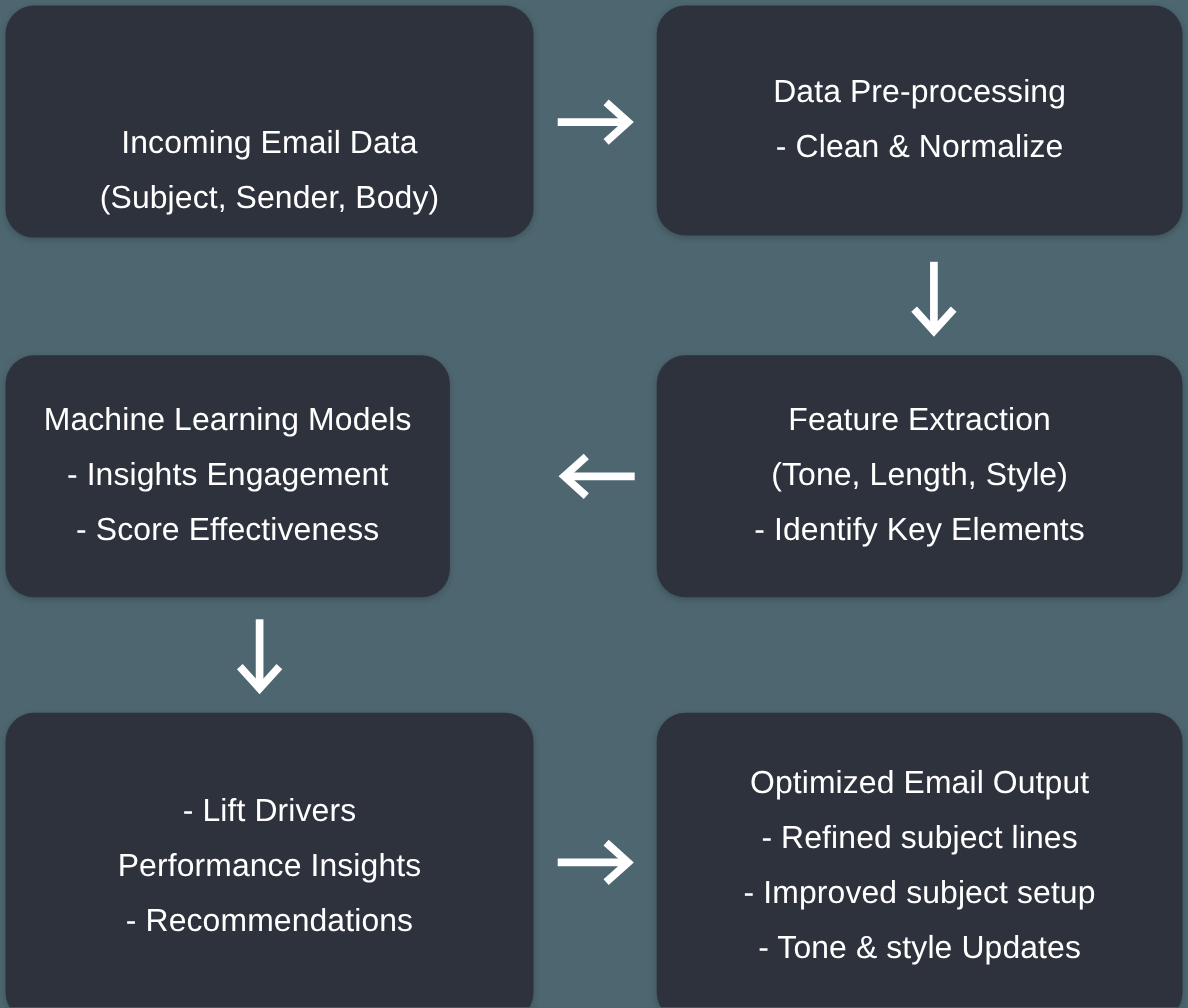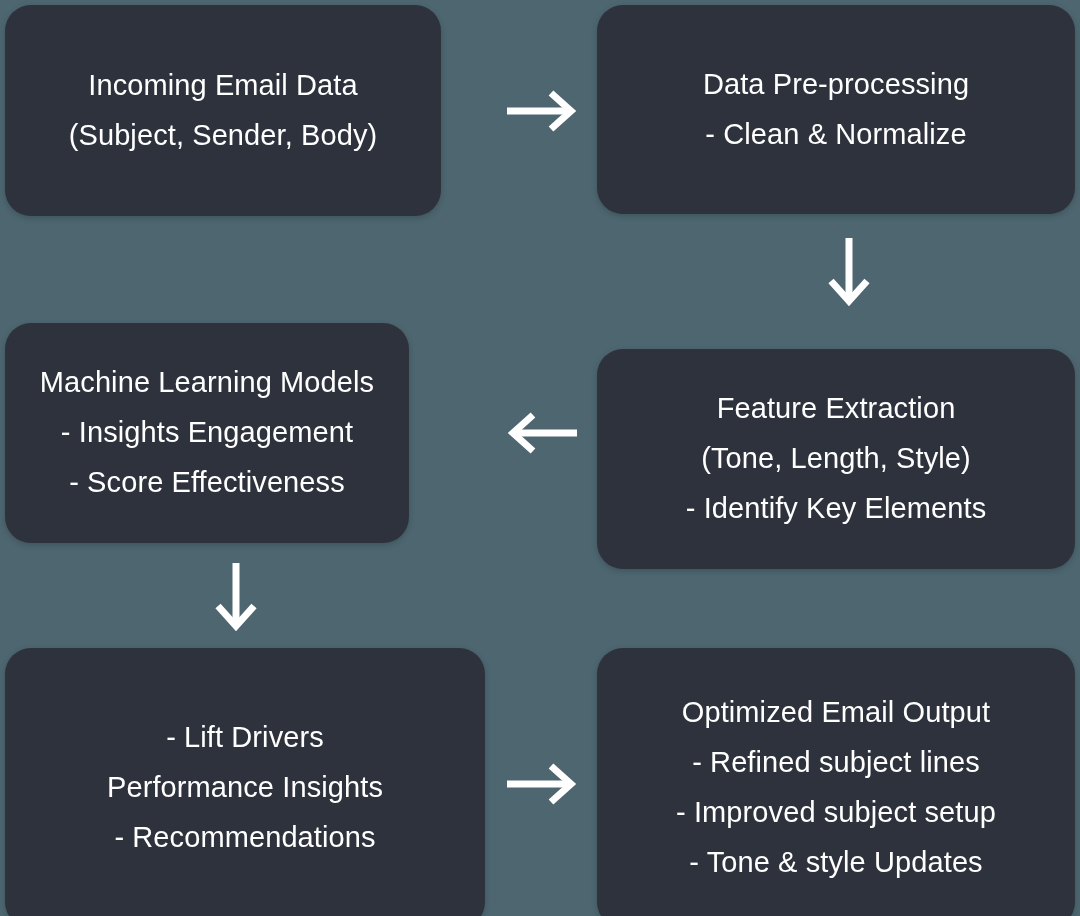--- a/index.html
+++ b/index.html
@@ -35,24 +35,24 @@
     text-align: center;
     font-size: 29px;
     line-height: 1.72;
     font-weight: 400;
     letter-spacing: 0.1px;
     color: #ffffff;
     white-space: nowrap;
   }
 
   
-  #node-incoming-email      { left: 5px;   top: 5px;   width: 436px; height: 211px; }
+  #node-incoming-email      { left: 5px;   top: 5px;   width: 480px; height: 211px; justify-content: flex-end; }
   #node-preprocessing       { left: 597px; top: 5px;   width: 478px; height: 209px; }
   #node-ml-models           { left: 5px;   top: 323px; width: 404px; height: 220px; }
-  #node-feature-extraction  { left: 597px; top: 323px; width: 478px; height: 220px; margin-top: 26px; }
+  #node-feature-extraction  { left: 597px; top: 323px; width: 478px; height: 220px; }
   #node-performance-insights{ left: 5px;   top: 648px; width: 480px; height: 280px; }
   #node-optimized-output    { left: 597px; top: 648px; width: 478px; height: 280px; }
 
   
   .arrow {
     position: absolute;
     display: block;
   }
   .arrow svg { display: block; overflow: visible; }
 

